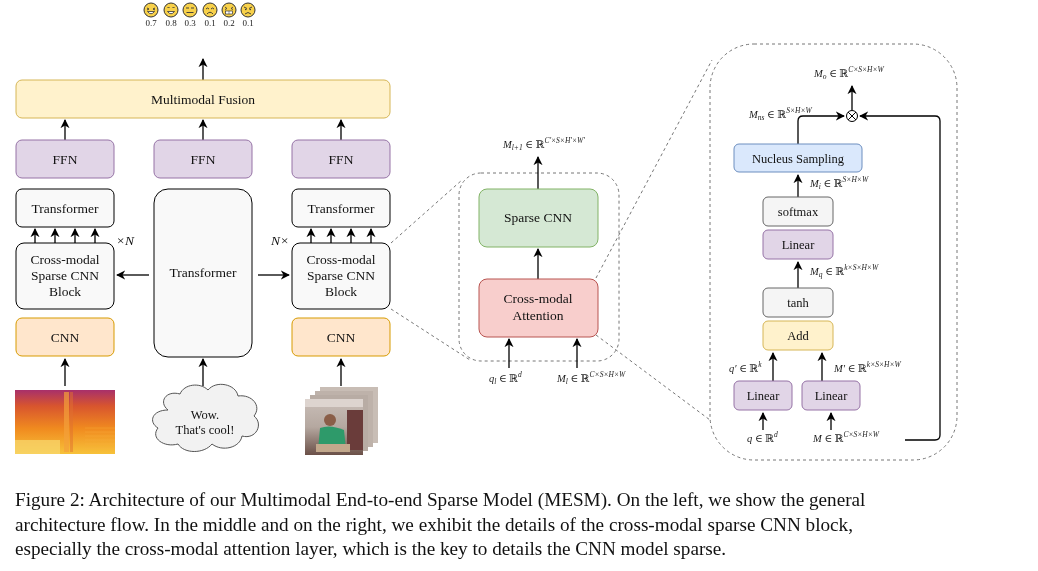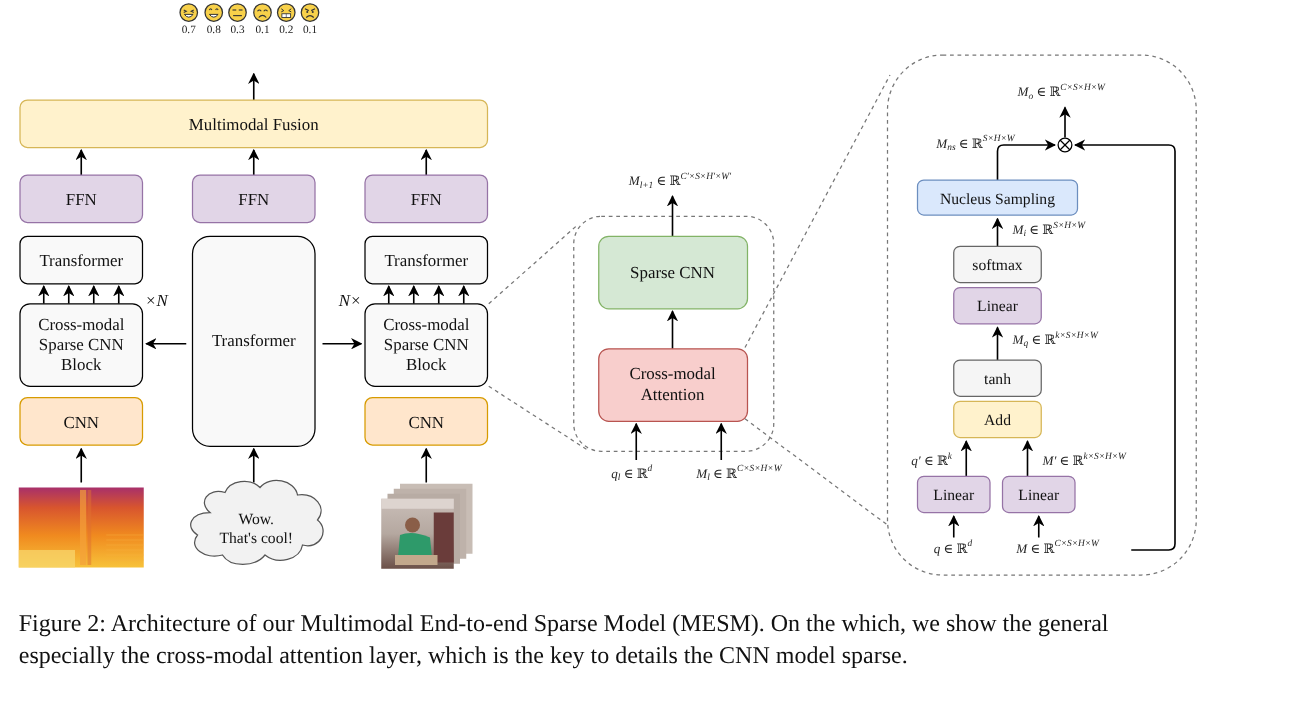--- a/index.html
+++ b/index.html
@@ -282,15 +282,16 @@
     </g>
 
     <line x1="763" y1="430" x2="763" y2="413" stroke="#000" stroke-width="1.3" marker-end="url(#arr)"></line>
     <line x1="831" y1="430" x2="831" y2="413" stroke="#000" stroke-width="1.3" marker-end="url(#arr)"></line>
     <text class="math" x="747" y="442"><tspan>q</tspan><tspan style="font-style:normal"> ∈ ℝ</tspan><tspan class="math-sup" dy="-5">d</tspan></text>
     <text class="math" x="813" y="442"><tspan>M</tspan><tspan style="font-style:normal"> ∈ ℝ</tspan><tspan class="math-sup" dy="-5">C×S×H×W</tspan></text>
   </g>
 </svg>
 
 <div id="caption">
-  <span>Figure 2:  Architecture of our Multimodal End-to-end Sparse Model (MESM). On the which, we show the general</span>
+  <span>Figure 2:  Architecture of our Multimodal End-to-end Sparse Model (MESM). On the left, we show the general</span>
+  <span>architecture flow.  In the middle and on the right, we exhibit the details of the cross-modal sparse CNN block,</span>
   <span>especially the cross-modal attention layer, which is the key to details the CNN model sparse.</span>
 </div>
 
 </body></html>

